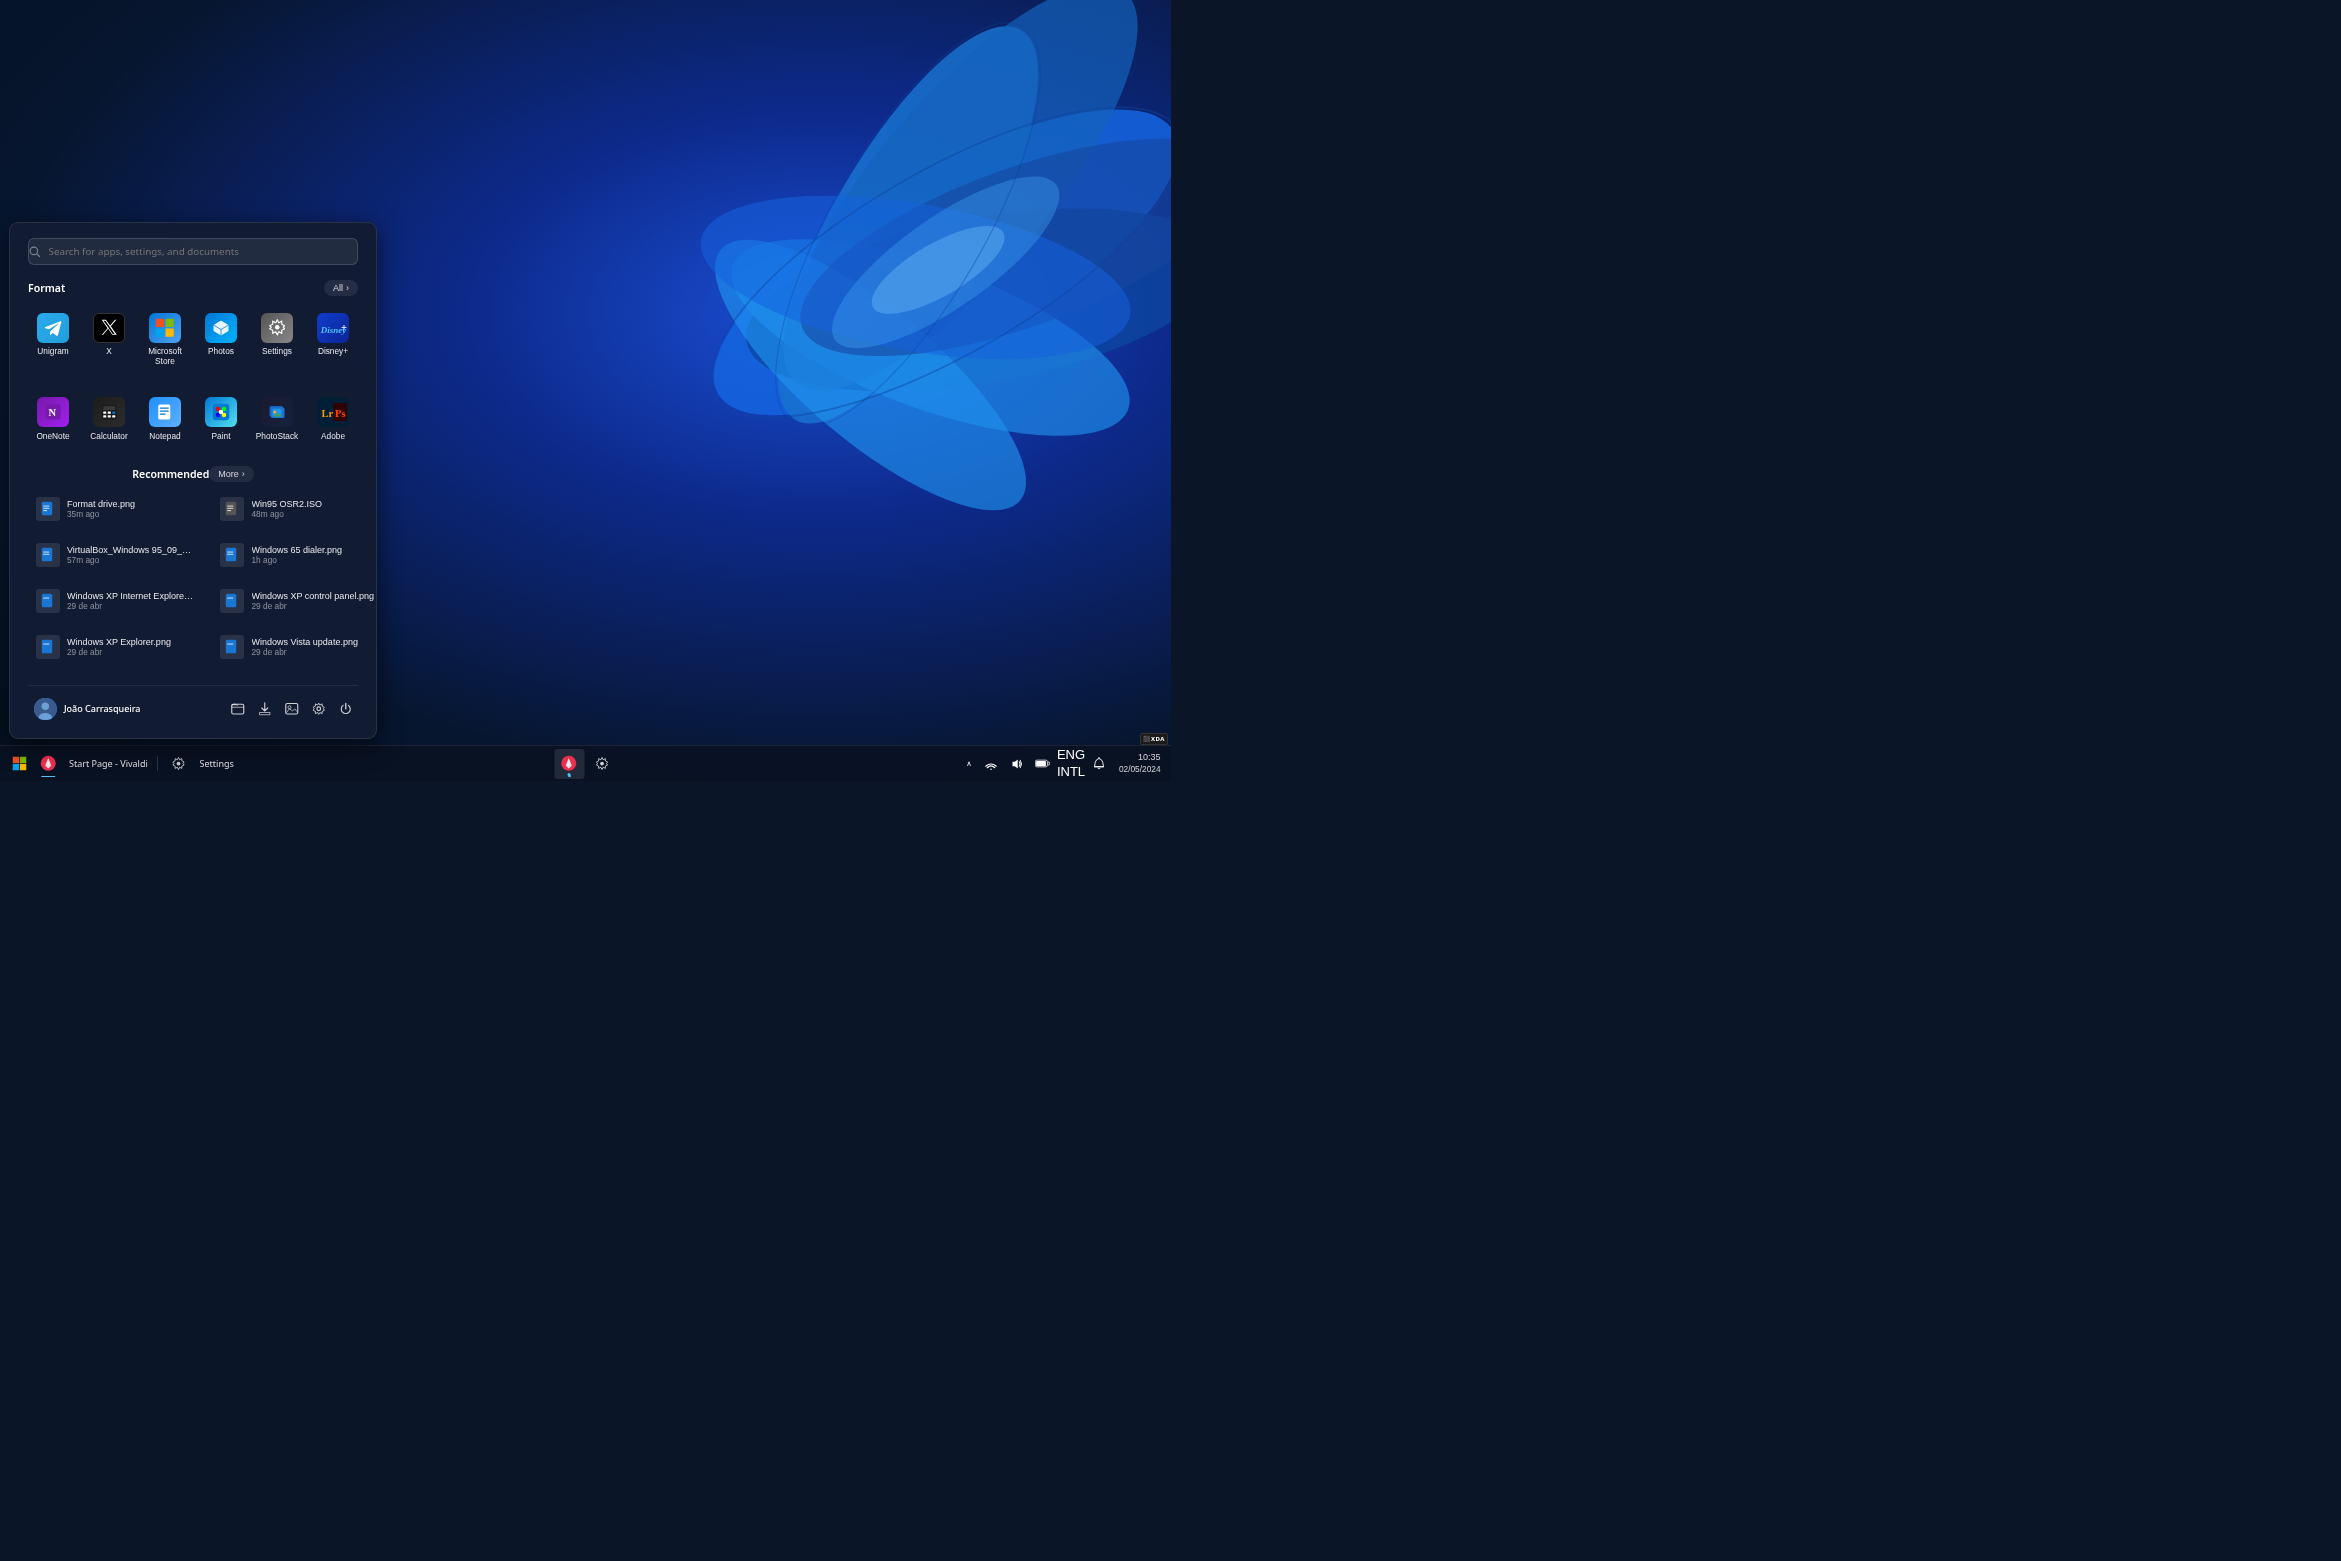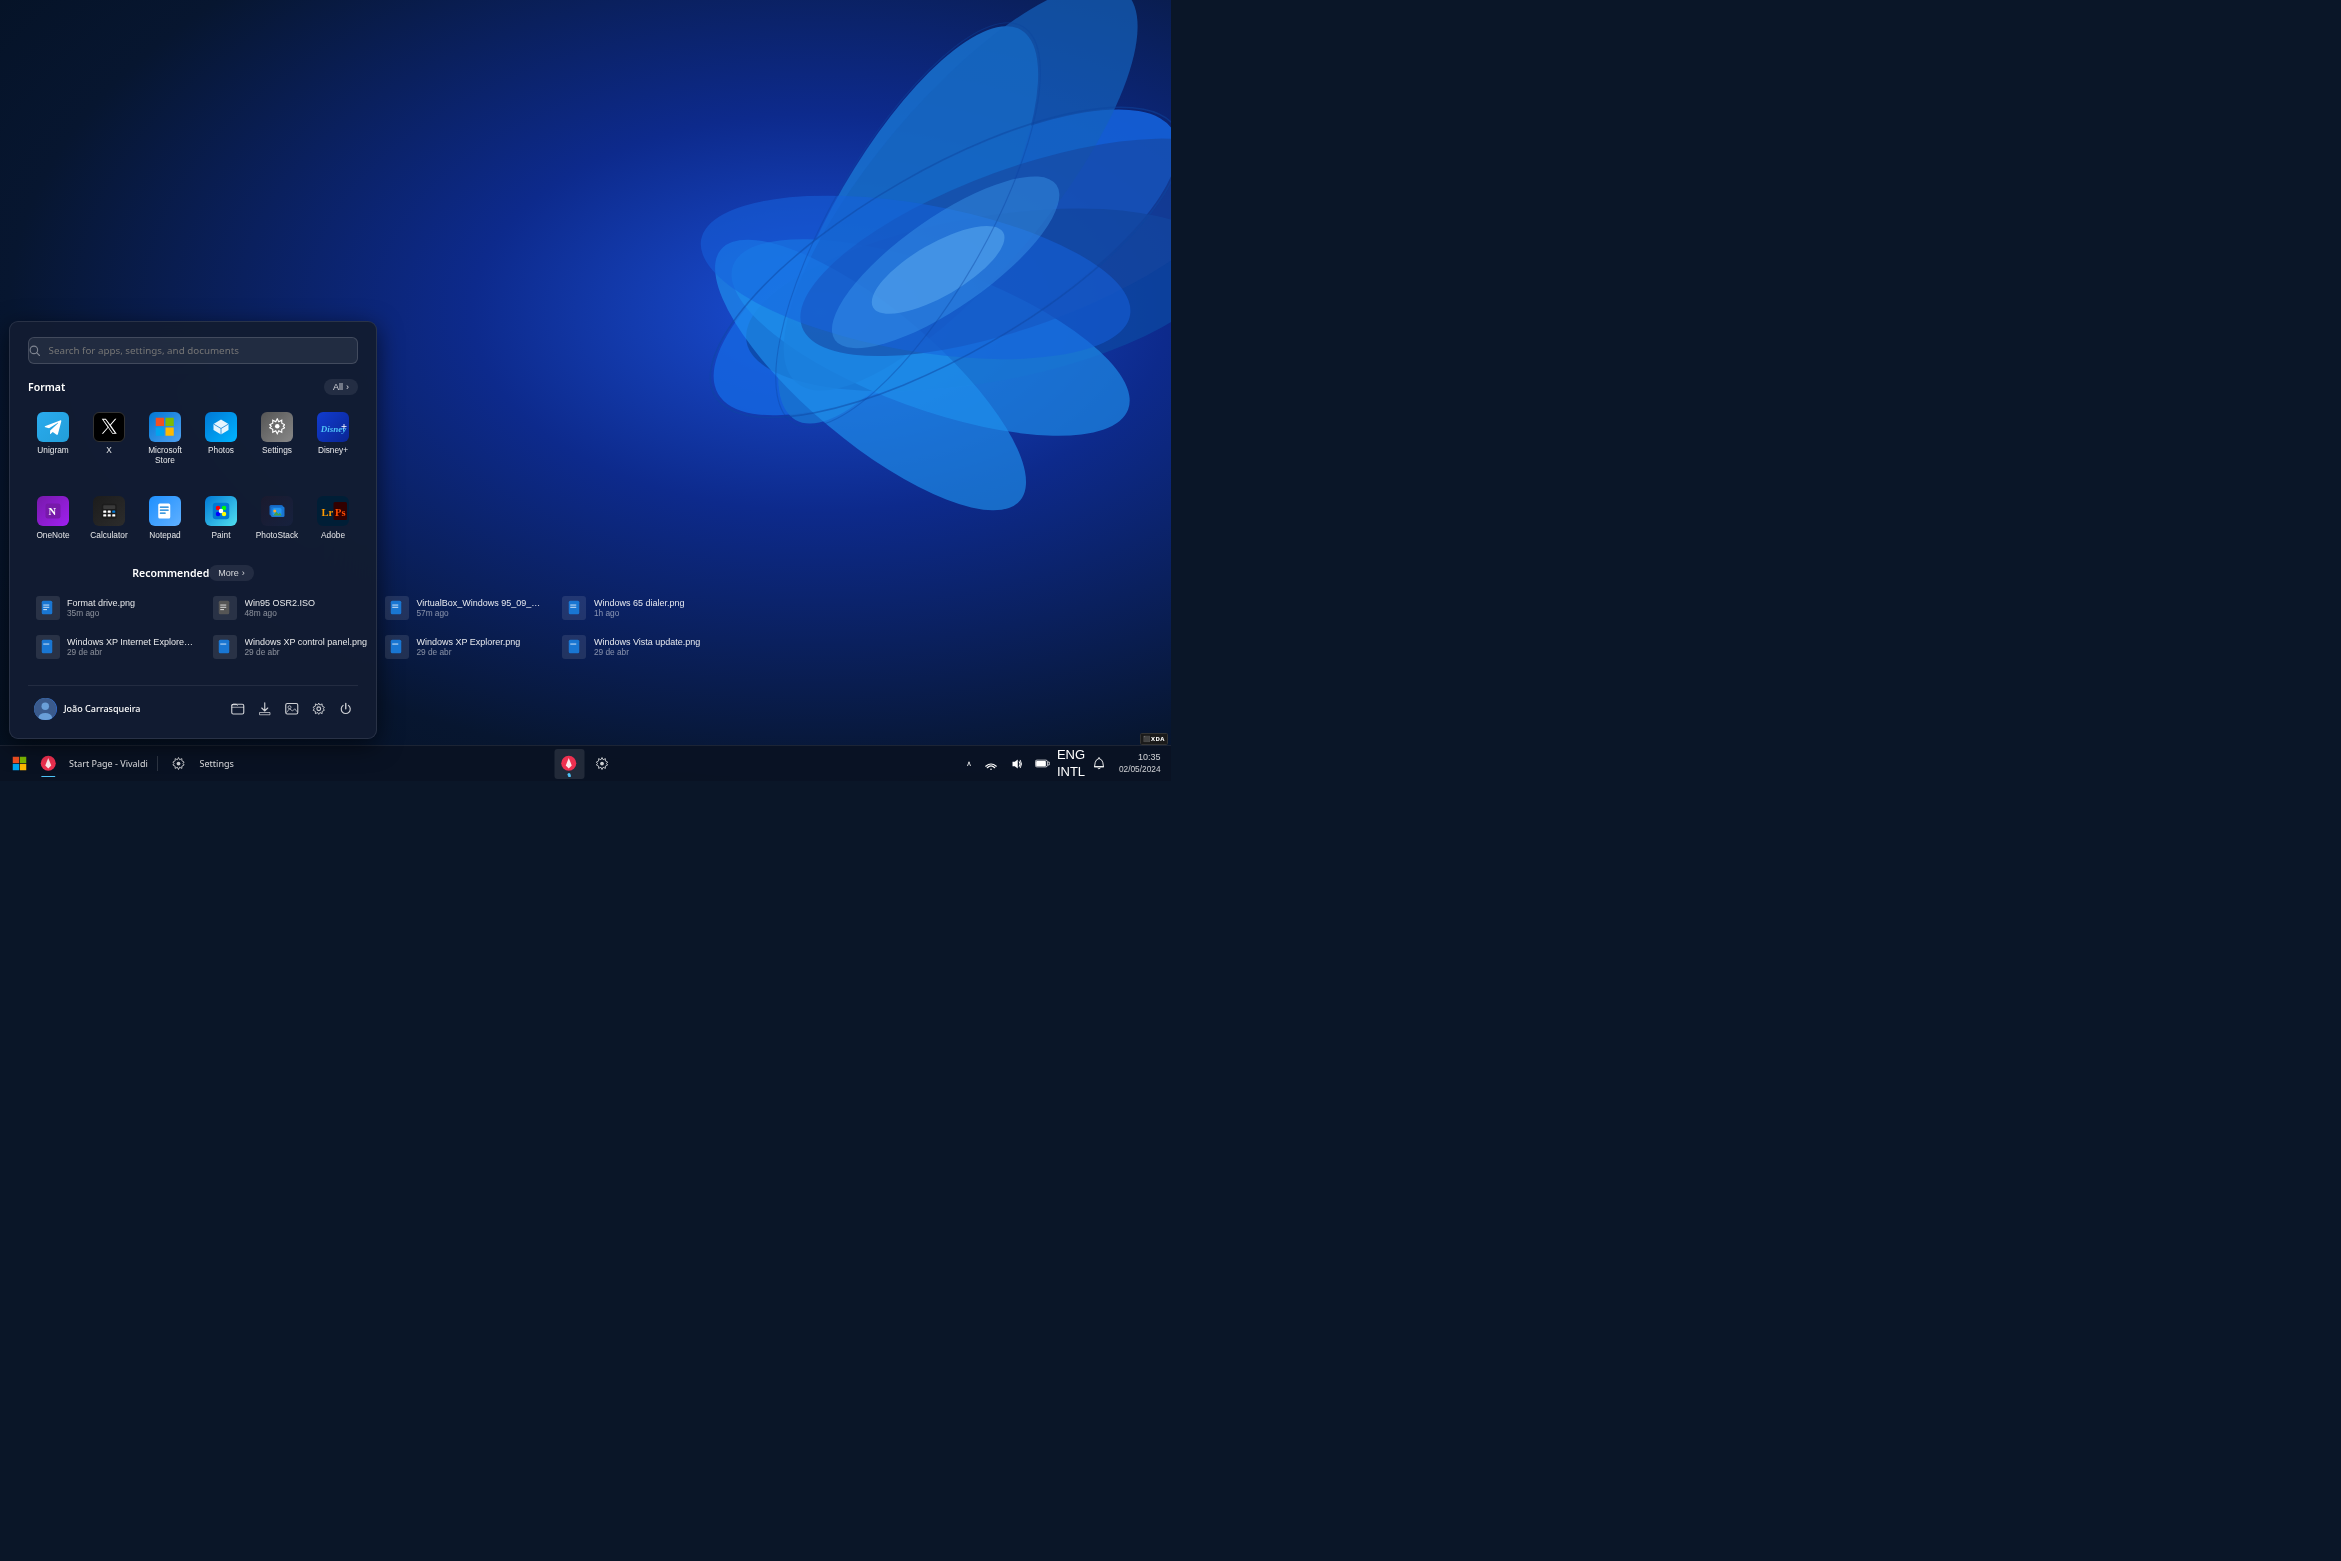--- a/index.html
+++ b/index.html
@@ -221,22 +221,22 @@
       padding: 3px 9px;
       border-radius: 9px;
       cursor: pointer;
       display: flex;
       align-items: center;
       gap: 3px;
     }
 
     .recommended-grid {
       display: grid;
-      grid-template-columns: 1fr 1fr 1fr 1fr;
-      gap: 3px;
+      grid-template-columns: 1fr 1fr;
+      gap: 10px;
       margin-bottom: 20px;
     }
 
     .rec-item {
       display: flex;
       align-items: center;
       gap: 7.5px;
       padding: 6px 7.5px;
       border-radius: 4.5px;
       cursor: pointer;

